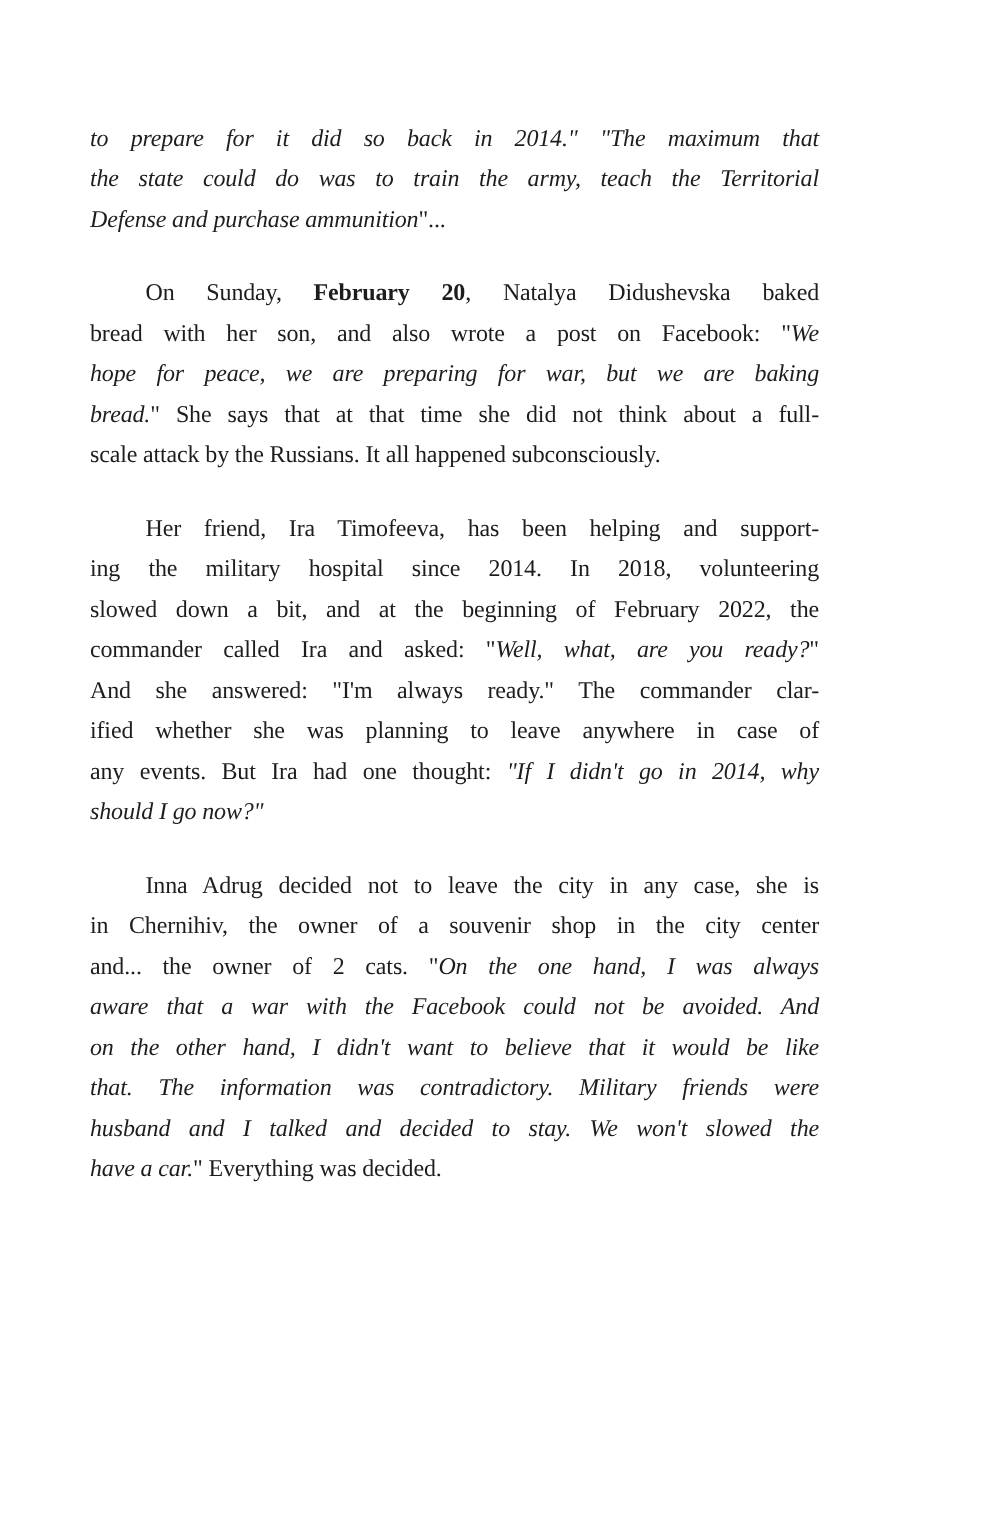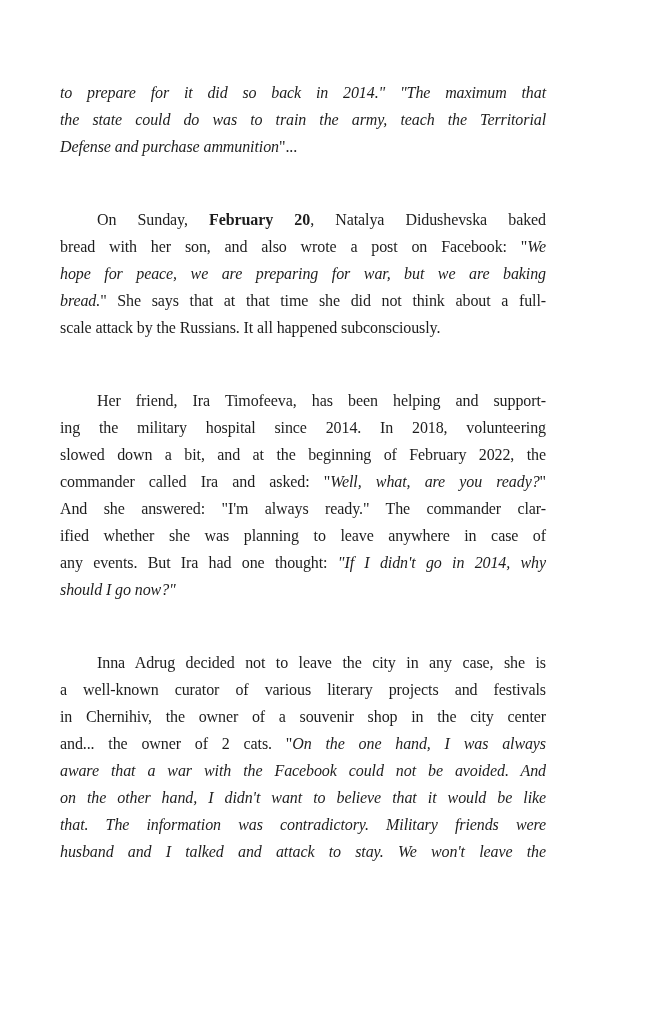--- a/index.html
+++ b/index.html
@@ -19,21 +19,21 @@
   .text-block {
     position: absolute;
     left: 60px;
     top: 79px;
     width: 486px;
     font-size: 16px;
     line-height: 27px;
     letter-spacing: -0.1px;
   }
   .paragraph + .paragraph {
-    margin-top: 46px;
+    margin-top: 22px;
   }
   .para-line {
     text-align: justify;
     text-align-last: justify;
     -moz-text-align-last: justify;
     white-space: normal;
   }
   .para-line.last {
     text-align-last: left;
     -moz-text-align-last: left;
@@ -75,24 +75,23 @@
         <div class="para-line"><span class="seg-r">ing the military hospital since 2014. In 2018, volunteering</span></div>
         <div class="para-line"><span class="seg-r">slowed down a bit, and at the beginning of February 2022, the</span></div>
         <div class="para-line"><span class="seg-r">commander called Ira and asked: "</span><span class="seg-i">Well, what, are you ready?</span><span class="seg-r">"</span></div>
         <div class="para-line"><span class="seg-r">And she answered: "I'm always ready." The commander clar-</span></div>
         <div class="para-line"><span class="seg-r">ified whether she was planning to leave anywhere in case of</span></div>
         <div class="para-line"><span class="seg-r">any events. But Ira had one thought: </span><span class="seg-i">"If I didn't go in 2014, why</span></div>
         <div class="para-line last"><span class="seg-i">should I go now?"</span></div>
       </div>
       <div class="paragraph">
         <div class="para-line indent"><span class="seg-r">Inna Adrug decided not to leave the city in any case, she is</span></div>
-        <div class="para-line"><span class="seg-r">a well-known curator of various literary projects and festivals</span></div>
         <div class="para-line"><span class="seg-r">in Chernihiv, the owner of a souvenir shop in the city center</span></div>
         <div class="para-line"><span class="seg-r">and... the owner of 2 cats. "</span><span class="seg-i">On the one hand, I was always</span></div>
         <div class="para-line"><span class="seg-i">aware that a war with the Facebook could not be avoided. And</span></div>
         <div class="para-line"><span class="seg-i">on the other hand, I didn't want to believe that it would be like</span></div>
         <div class="para-line"><span class="seg-i">that. The information was contradictory. Military friends were</span></div>
-        <div class="para-line"><span class="seg-i">husband and I talked and attack to stay. We won't leave the</span></div>
+        <div class="para-line"><span class="seg-i">husband and I talked and decided to stay. We won't slowed the</span></div>
         <div class="para-line last"><span class="seg-i">have a car.</span><span class="seg-r">" Everything was decided.</span></div>
       </div>
     </div>
   <div class="footer">15</div>
 </div>
 
 </body></html>

